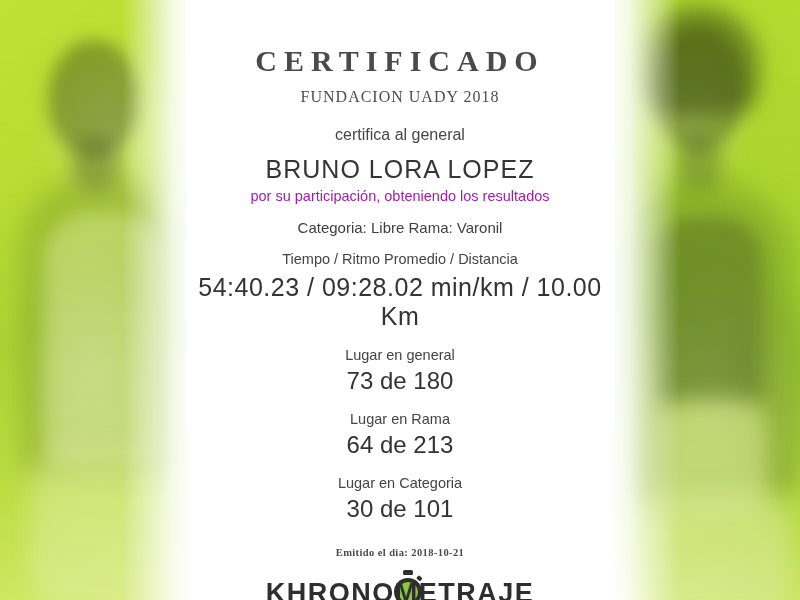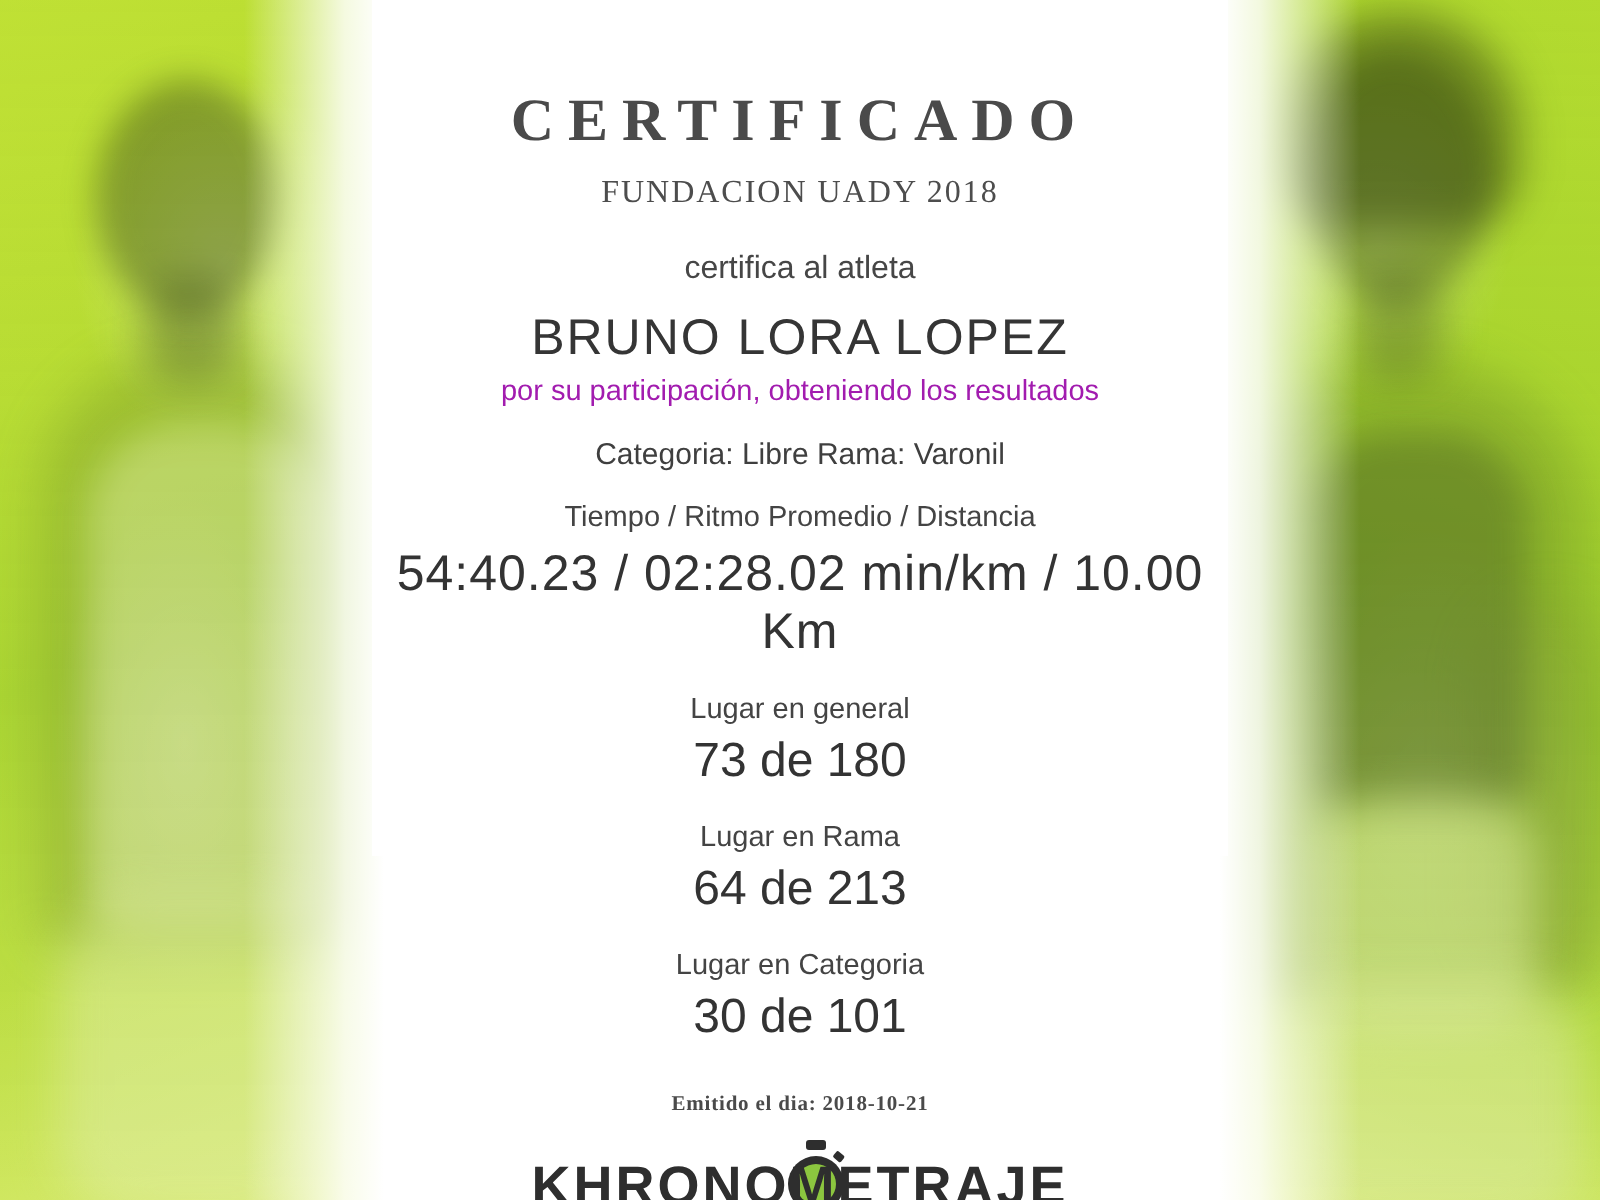--- a/index.html
+++ b/index.html
@@ -314,27 +314,27 @@
     <div class="figure fig-hair-r"></div>
     <div class="figure fig-head-r"></div>
     <div class="photo-tint right"></div>
     <div class="photo-fade right"></div>
   </div>
 
   <div class="content">
 
     <div class="title">CERTIFICADO</div>
     <div class="subtitle">FUNDACION UADY 2018</div>
-    <div class="lead">certifica al atleta</div>
+    <div class="lead">certifica al general</div>
     <div class="athlete">BRUNO  LORA  LOPEZ</div>
     <div class="participation">por su participación, obteniendo los resultados</div>
     <div class="category">Categoria: Libre Rama: Varonil</div>
 
     <div class="result-label">Tiempo / Ritmo Promedio / Distancia</div>
-    <div class="result-main">54:40.23 / 02:28.02 min/km / 10.00 Km</div>
+    <div class="result-main">54:40.23 / 09:28.02 min/km / 10.00 Km</div>
 
     <div class="place-label">Lugar en general</div>
     <div class="place-value">73 de 180</div>
 
     <div class="place-label">Lugar en Rama</div>
     <div class="place-value">64 de 213</div>
 
     <div class="place-label">Lugar en Categoria</div>
     <div class="place-value">30 de 101</div>
 

